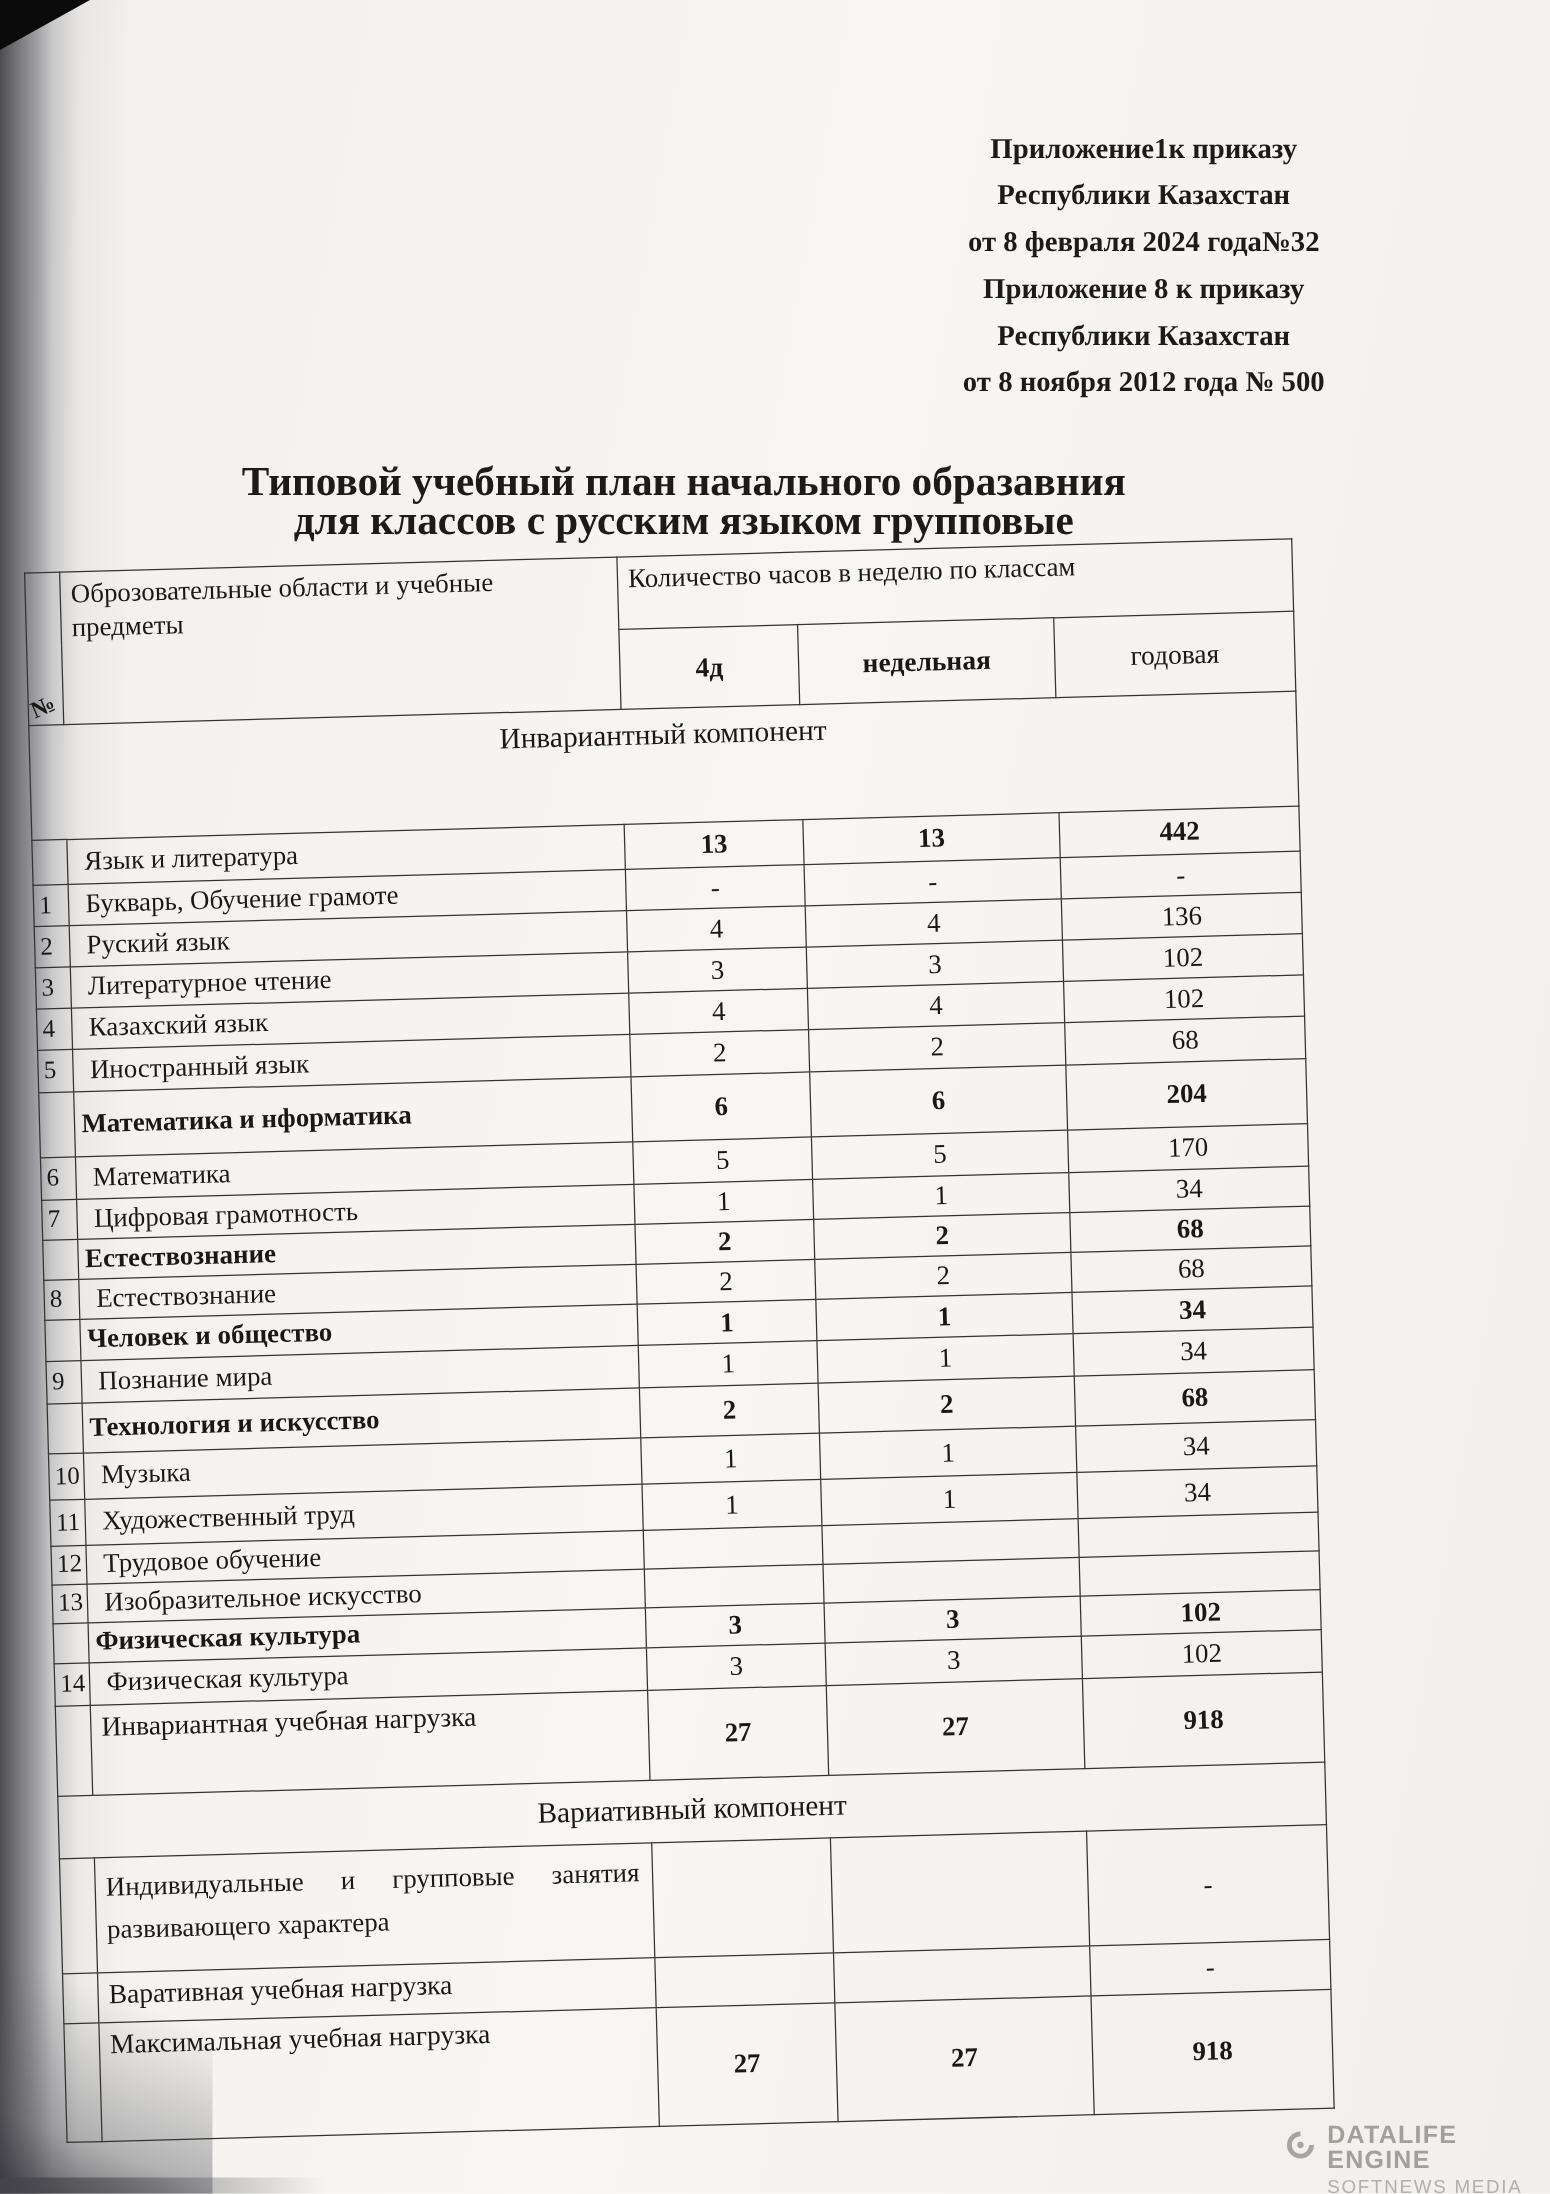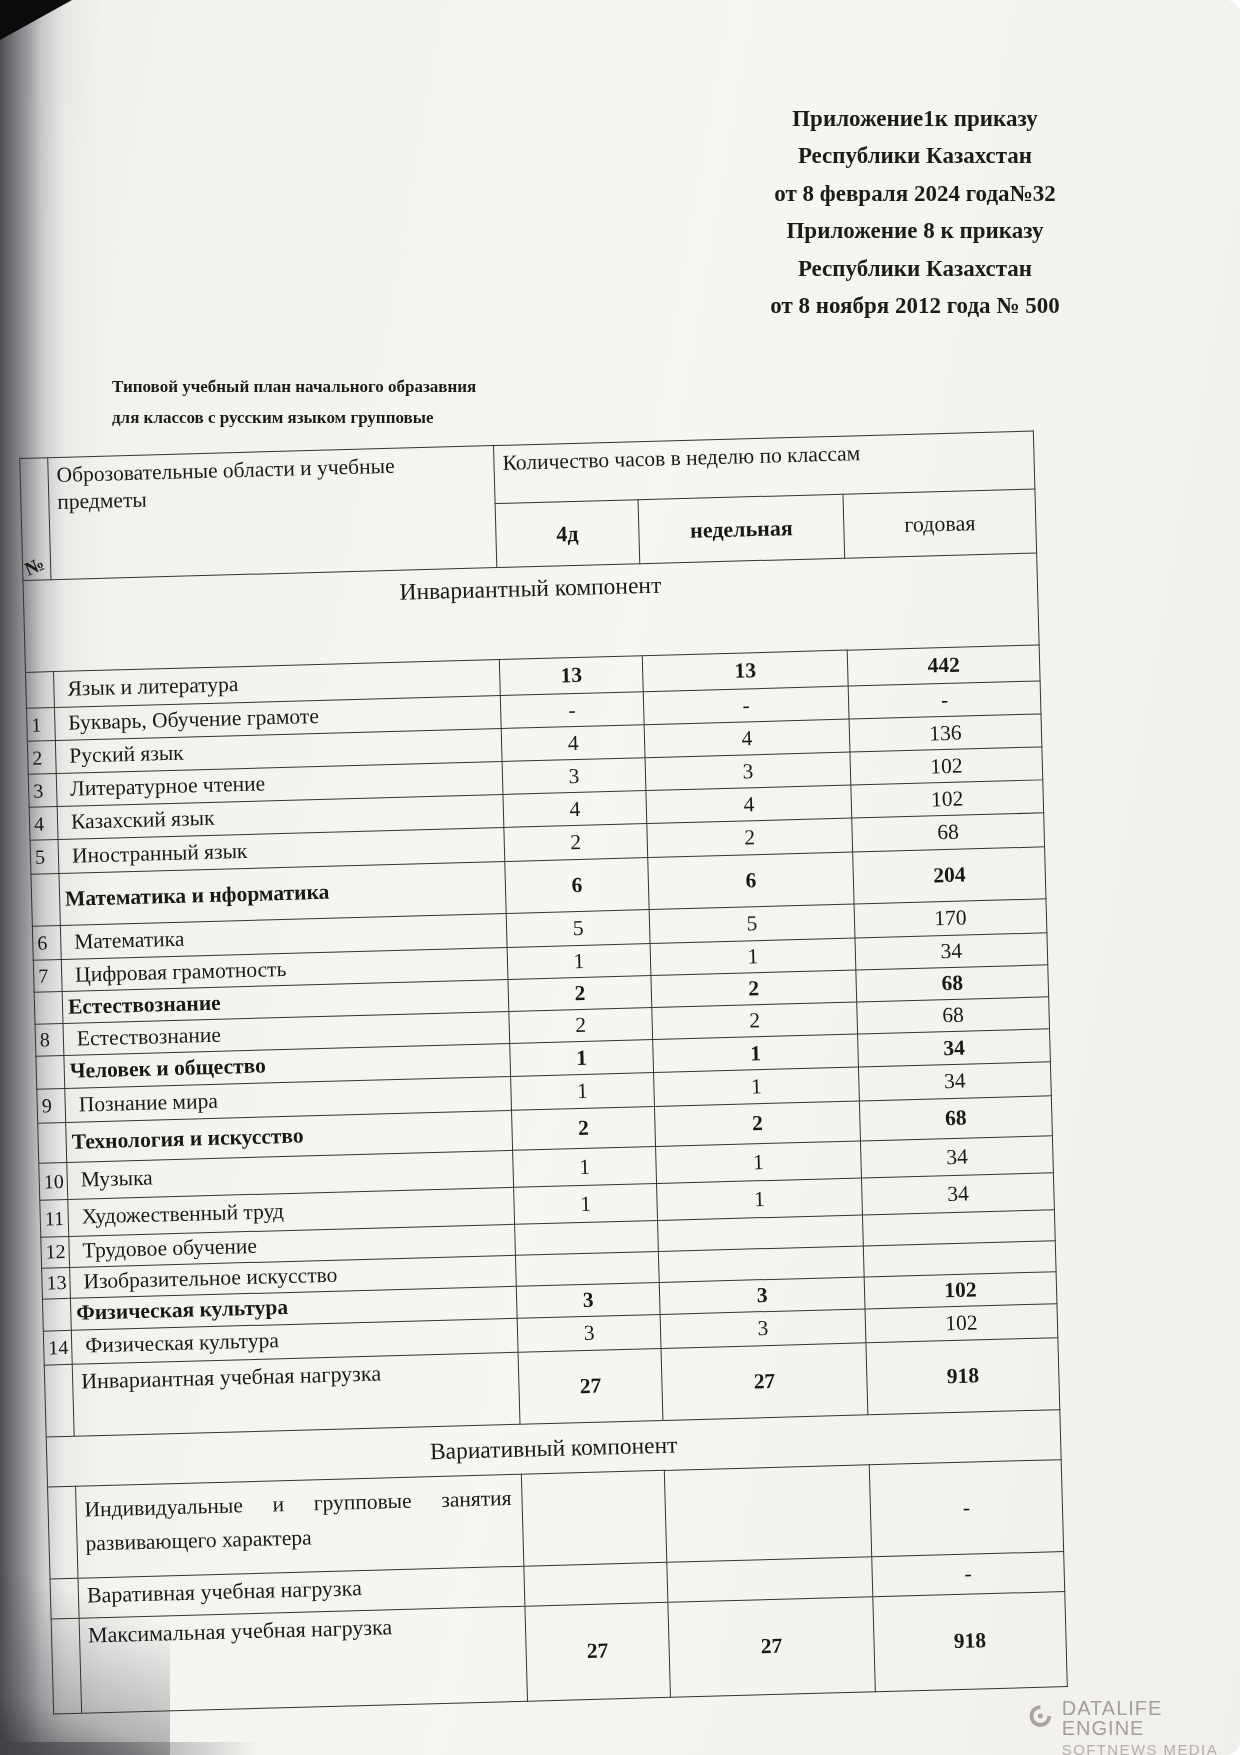--- a/index.html
+++ b/index.html
@@ -1,33 +1,33 @@
 <!DOCTYPE html>
 <html><head>
 <meta charset="utf-8">
 <style>
   html,body{margin:0;padding:0;}
   body{width:1240px;height:1755px;position:relative;overflow:hidden;background:#ffffff;}
   .page{position:absolute;inset:0;
         background:linear-gradient(100deg,#eae8e6 0%,#f2f1ee 7%,#f7f6f3 48%,#f1efec 100%);
-        font-family:"Liberation Serif","DejaVu Serif",serif;color:#1c1b19;border-radius:14px;}
+        font-family:"Liberation Serif","DejaVu Serif",serif;color:#1c1b19;}
   .spine{position:absolute;left:0;top:0;bottom:0;width:105px;
          background:linear-gradient(90deg,#4c4c51 0px,#737378 13px,#95959a 26px,
                     rgba(163,163,168,.5) 42px,rgba(205,205,203,.22) 64px,rgba(240,240,238,0) 105px);}
   .corner-tl{position:absolute;left:0;top:0;width:72px;height:40px;background:#0b0b0c;
              clip-path:polygon(0 0,100% 0,0 100%);}
   .corner-bl{position:absolute;left:0;bottom:0;width:170px;height:270px;
              background:linear-gradient(200deg,rgba(80,80,86,0) 42%,rgba(80,80,86,.4) 80%,rgba(50,50,56,.75) 100%);}
   .bottom-strip{position:absolute;left:0;bottom:0;height:13px;width:260px;
              background:linear-gradient(90deg,rgba(68,68,74,.85),rgba(68,68,74,0));}
 
   .header-block{position:absolute;left:742px;top:100px;width:346px;text-align:center;
                 font-weight:bold;font-size:23px;line-height:37.4px;}
-  .title{position:absolute;left:112px;top:371px;width:870px;text-align:left;
-         font-weight:bold;font-size:17px;line-height:31px;}
+  .title{position:absolute;left:112px;top:371px;width:870px;text-align:center;
+         font-weight:bold;font-size:33px;line-height:31px;}
 
   table.sheet{position:absolute;left:36px;top:444px;border-collapse:collapse;
               transform:rotate(-1.55deg);transform-origin:50% 50%;
               font-size:21.5px;color:#191817;table-layout:fixed;width:1014px;}
   table.sheet th,table.sheet td{border:1.6px solid #35332f;overflow:hidden;}
   th{font-weight:normal;}
   .num-h{vertical-align:bottom;text-align:left;padding:2px 2px;font-size:19px;font-weight:bold;}
   .num-h span{display:inline-block;transform:rotate(-22deg);}
   .subj-h{text-align:left;vertical-align:top;padding:4px 8px;line-height:1.25;}
   .hours-h{text-align:left;vertical-align:top;padding:4px 8px;line-height:1.3;}
@@ -44,21 +44,21 @@
   td.subject.cat{font-weight:bold;padding-left:5px;}
   td.subject.total{vertical-align:top;padding:4px 6px 2px 8px;font-size:22px;}
   td.subject.justify{text-align:justify;text-align-last:auto;vertical-align:top;
                      padding:6px 10px 4px 8px;line-height:1.6;}
   td.val{text-align:center;vertical-align:middle;}
   tr.bv td.val{font-weight:bold;}
 
   .watermark{position:absolute;left:1026px;top:1698px;display:flex;align-items:flex-start;gap:7px;
              color:#a39f9a;font-family:"Liberation Sans","DejaVu Sans",sans-serif;}
   .wm-text{display:flex;flex-direction:column;line-height:1;}
-  .wm-title{font-size:20px;font-weight:normal;letter-spacing:1px;}
+  .wm-title{font-size:20px;font-weight:bold;letter-spacing:1px;}
   .wm-sub{font-size:15px;letter-spacing:1.4px;margin-top:4px;color:#b3afaa;}
 </style>
 </head>
 <body>
 
 <div class="page">
   <div class="spine"></div>
   <div class="corner-tl"></div>
   <div class="corner-bl"></div>
   <div class="bottom-strip"></div>

